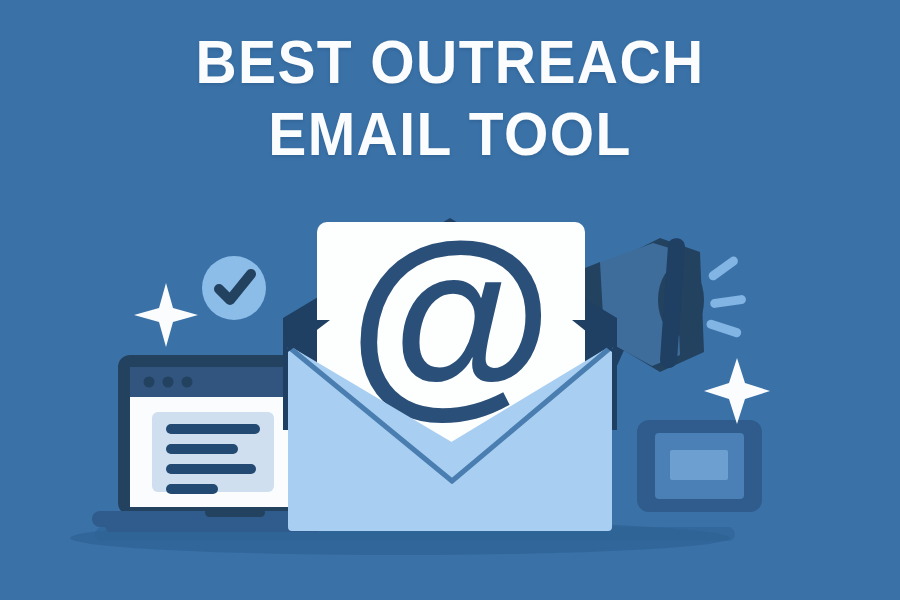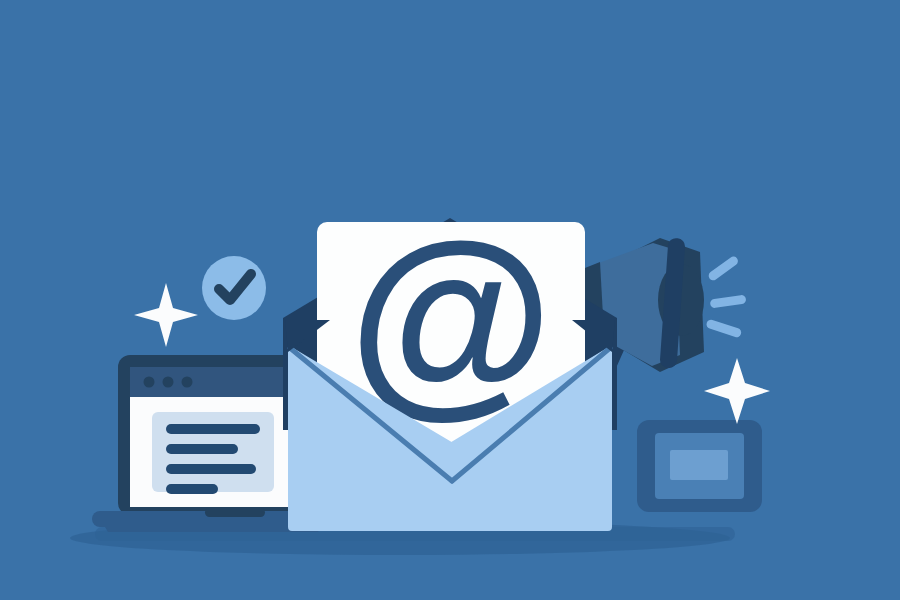--- a/index.html
+++ b/index.html
@@ -136,14 +136,18 @@
 
       <path d="M290 348 L452 481" fill="none" stroke="#4a7db0" stroke-width="5" stroke-linecap="round"></path>
       <path d="M610 348 L452 481" fill="none" stroke="#4a7db0" stroke-width="5" stroke-linecap="round"></path>
 
       <path d="M285 320 L330 320 L288 352 Z" fill="#1f3f63"></path>
       <path d="M615 320 L572 320 L612 352 Z" fill="#1f3f63"></path>
 
     </svg>
   </div>
 
+  <div class="title-block">
+    <span class="title-line">BEST OUTREACH</span>
+    <span class="title-line">EMAIL TOOL</span>
+  </div>
 
 </div>
 
 </body></html>

